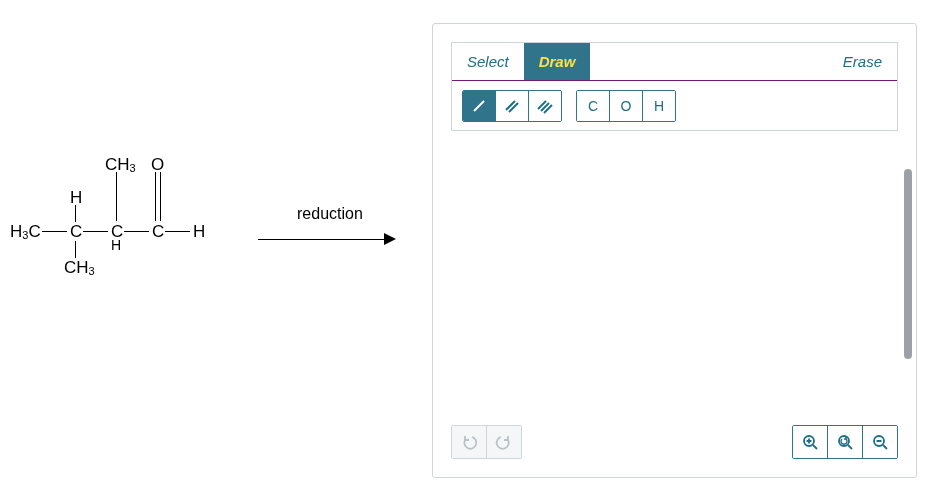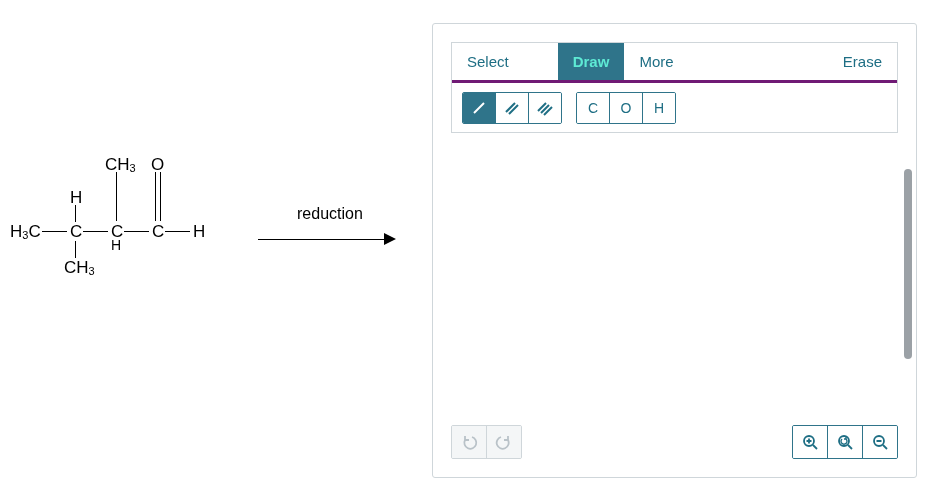--- a/index.html
+++ b/index.html
@@ -80,36 +80,36 @@
     left:18px;
     top:18px;
     right:18px;
     border:1px solid #cfd6da;
     box-sizing:border-box;
     background:#fff;
   }
   .toolbar-row1{
     display:flex;
     align-items:center;
-    border-bottom:3px solid #701a75;
+    border-bottom:1px solid #701a75;
     height:37px;
+    font-style:italic;
   }
   .tab{
     padding:0 15px;
     font-size:15px;
     line-height:37px;
     color:#1e6e84;
     cursor:pointer;
     user-select:none;
   }
   .tab.active{
     background:#2f748a;
-    color:#5eead4;
+    color:#fde047;
     font-weight:600;
-    margin-left:34px;
   }
   .tab-spacer{flex:1;}
   .toolbar-row2{
     display:flex;
     align-items:center;
     height:49px;
     padding:0 10px;
     gap:14px;
   }
   .btn-group{
@@ -218,21 +218,20 @@
     <span class="arrow-label">reduction</span>
     <div class="arrow-line"></div>
     <div class="arrow-head"></div>
   </div>
 
   <div class="editor">
     <div class="toolbar">
       <div class="toolbar-row1">
         <div class="tab">Select</div>
         <div class="tab active">Draw</div>
-        <div class="tab">More</div>
         <div class="tab-spacer"></div>
         <div class="tab">Erase</div>
       </div>
       <div class="toolbar-row2">
         <div class="btn-group">
           <div class="tbtn active">
             <svg width="18" height="18">
                 <line x1="4" y1="14" x2="14" y2="4" stroke="#fff" stroke-width="2"></line>
               </svg>
           </div>

